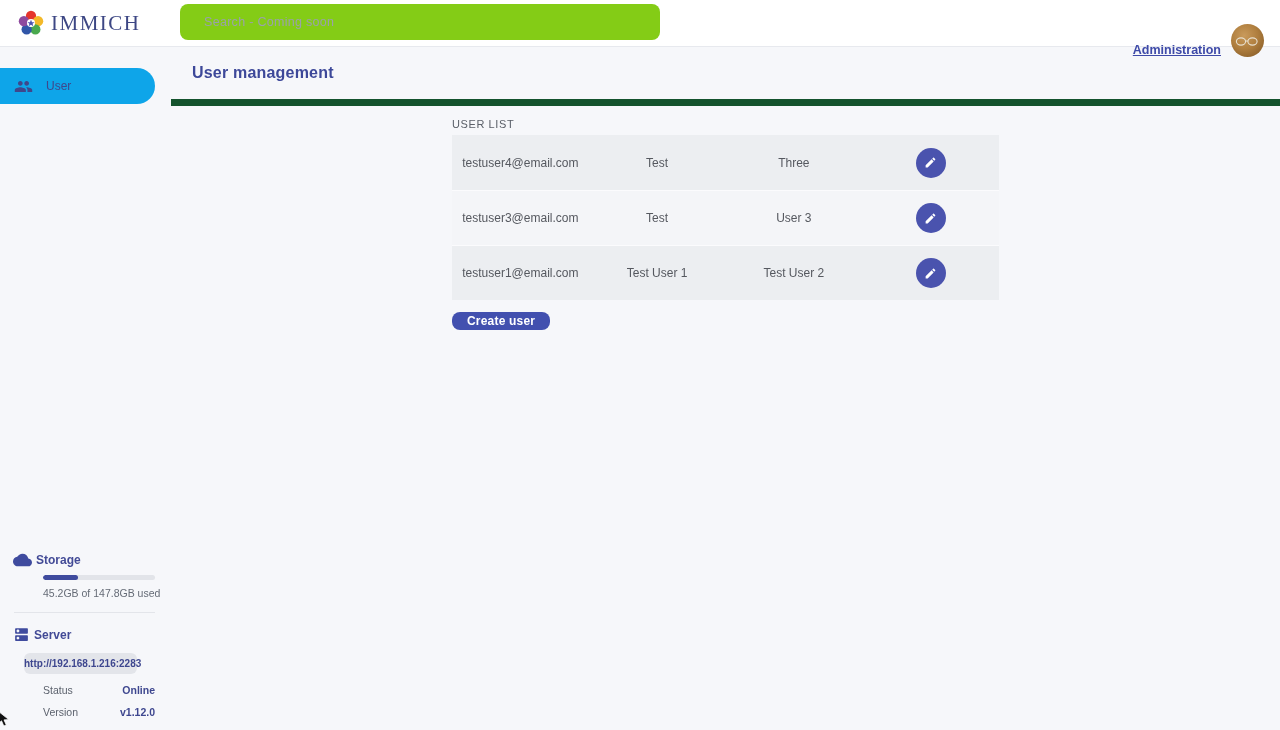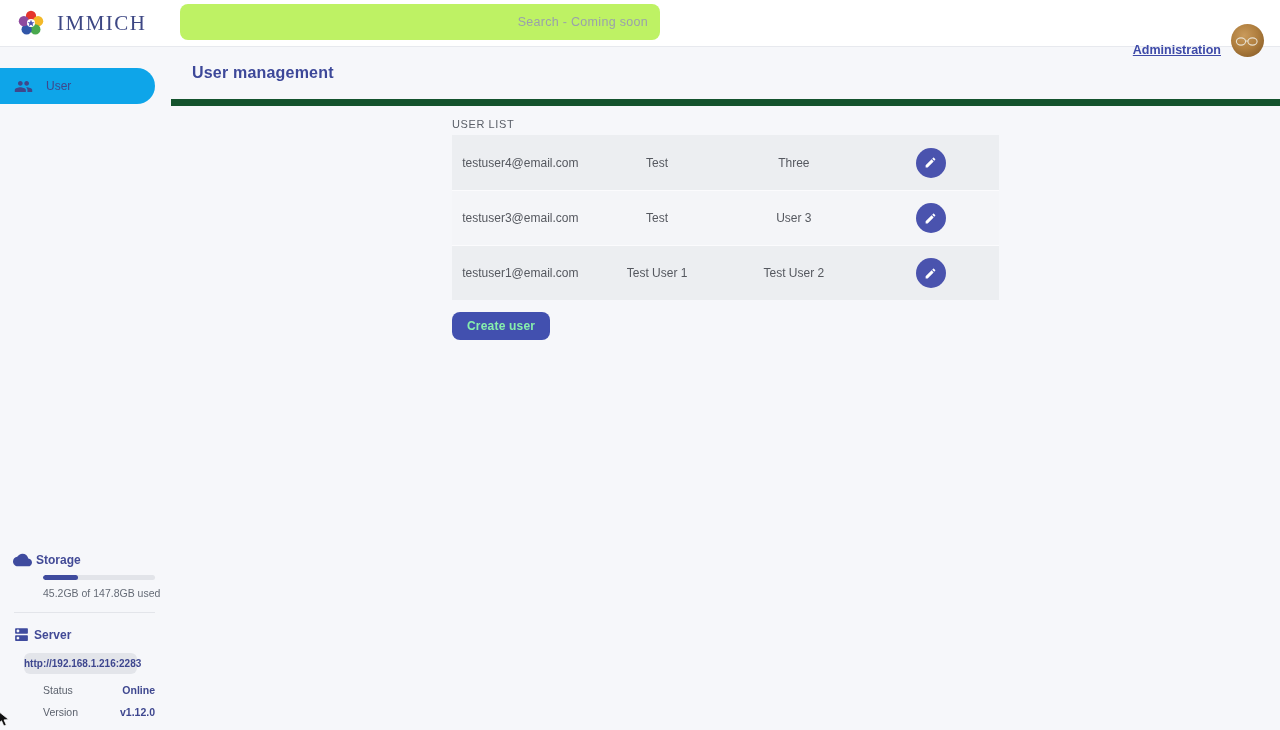--- a/index.html
+++ b/index.html
@@ -10,31 +10,30 @@
     position:relative;
     color:#55585f;
   }
 
   
   .app-header {
     position:absolute; top:0; left:0; right:0; height:47px;
     background:#ffffff; border-bottom:1px solid #e7e9ee;
     display:flex; align-items:center; z-index:5;
   }
-  .logo-group { display:flex; align-items:center; gap:12px; padding-left:17px; cursor:pointer; }
+  .logo-group { display:flex; align-items:center; gap:6px; padding-left:17px; cursor:pointer; }
   .logo-text {
     font-family:"Liberation Serif", serif;
     font-size:21px; color:#3d4784; letter-spacing:1.5px; font-weight:500;
   }
   .search-box {
     position:absolute; left:180px; top:4px; width:480px; height:36px;
-    background:#bef264; border:none; border-radius:8px;
+    background:#84cc16; border:none; border-radius:8px;
     padding:0 12px 0 24px; font-size:12.5px; color:#555; outline:none;
     font-family:"Liberation Sans", sans-serif;
-    text-align:right;
   }
   .search-box::placeholder { color:#9aa1ab; letter-spacing:0.3px; }
   .header-right { position:absolute; right:16px; top:0; height:57px; display:flex; align-items:flex-end; gap:10px; }
   .admin-link {
     font-size:12.5px; font-weight:700; color:#3e4aa8;
     text-decoration:underline; cursor:pointer;
   }
   .avatar {
     width:33px; height:33px; border-radius:50%;
     background:radial-gradient(circle at 40% 35%, #c99a5b 0%, #b07f3f 45%, #7e5422 100%);
@@ -106,22 +105,22 @@
   .table-row + .table-row { border-top:1px solid #fbfbfd; }
   .table-row .td { text-align:center; font-size:12px; color:#55585f; }
   .edit-cell { display:flex; justify-content:center; }
   .edit-btn {
     width:30px; height:30px; border-radius:50%; border:none;
     background:#4a53ae; display:flex; align-items:center; justify-content:center;
     cursor:pointer;
   }
 
   .create-btn {
-    margin-top:12px; background:#4250af; color:#86efac;
-    border:none; border-radius:8px; padding:7px 15px;
+    margin-top:12px; background:#4250af; color:#ffffff;
+    border:none; border-radius:8px; padding:2px 15px;
     font-size:12px; font-weight:600; cursor:pointer;
     font-family:"Liberation Sans", sans-serif; letter-spacing:0.2px;
   }
 
   
   .mouse-cursor { position:absolute; left:-3px; bottom:2px; }
 </style>
 </head>
 <body>
 

